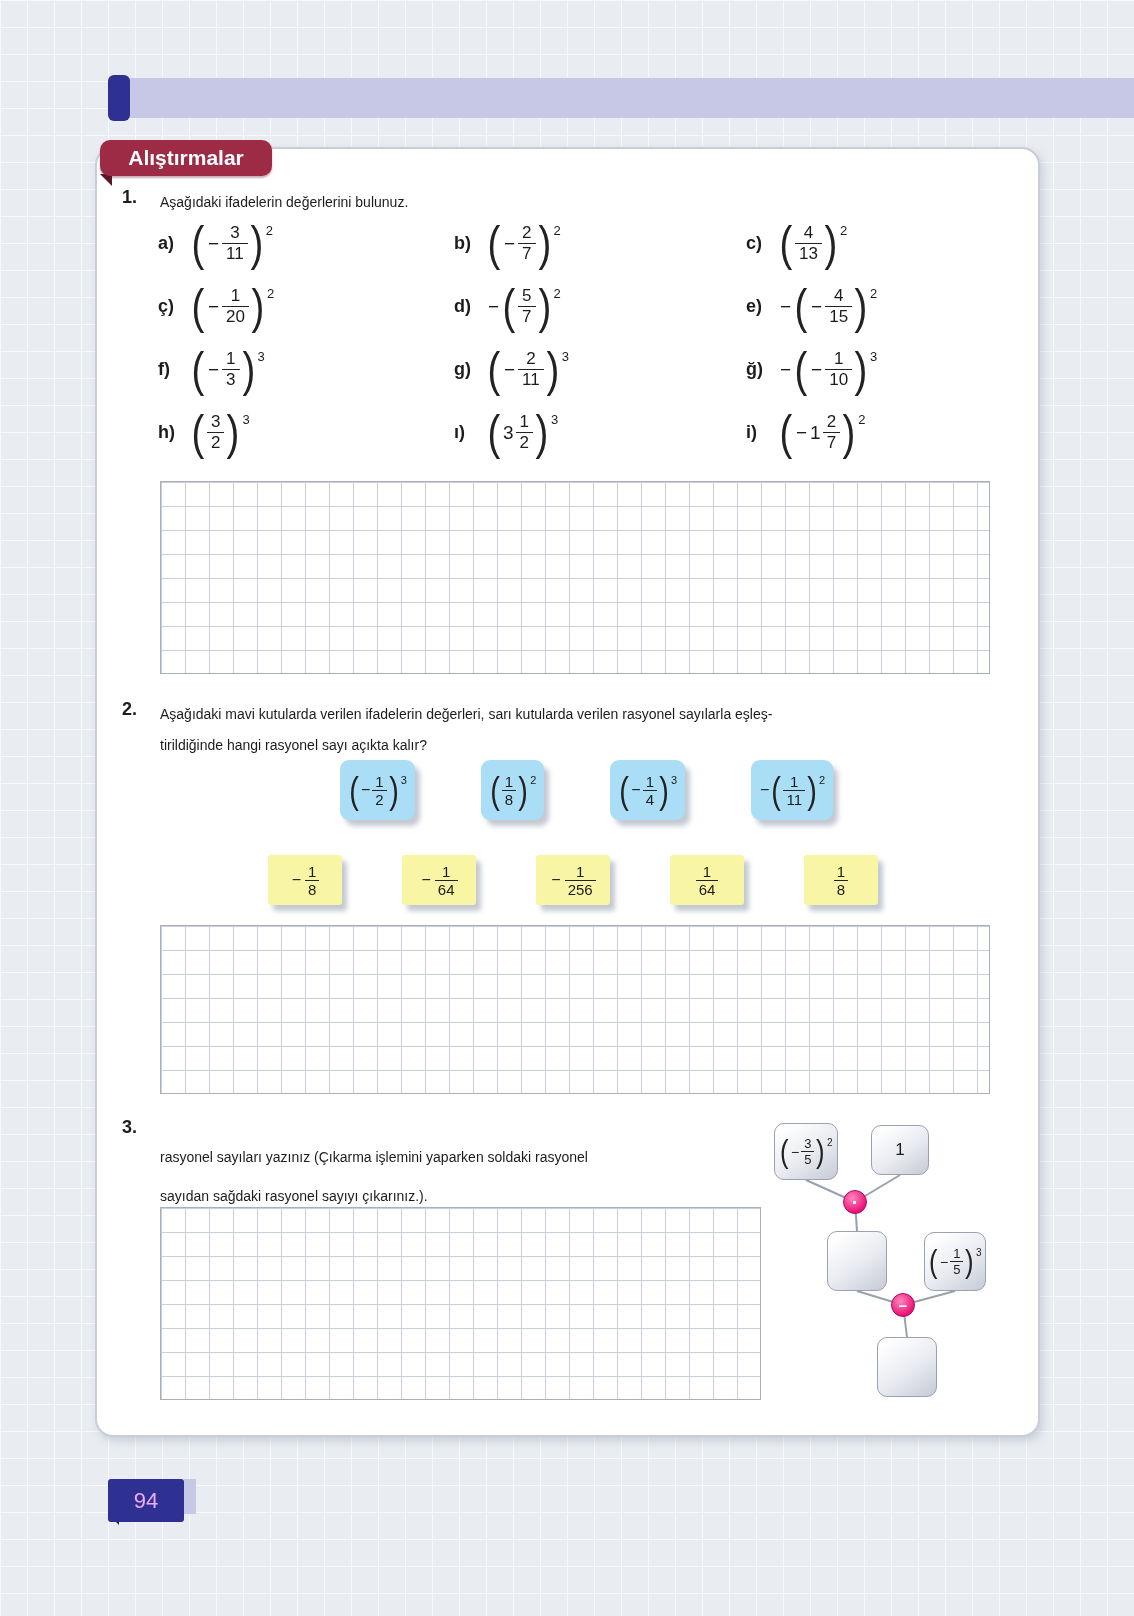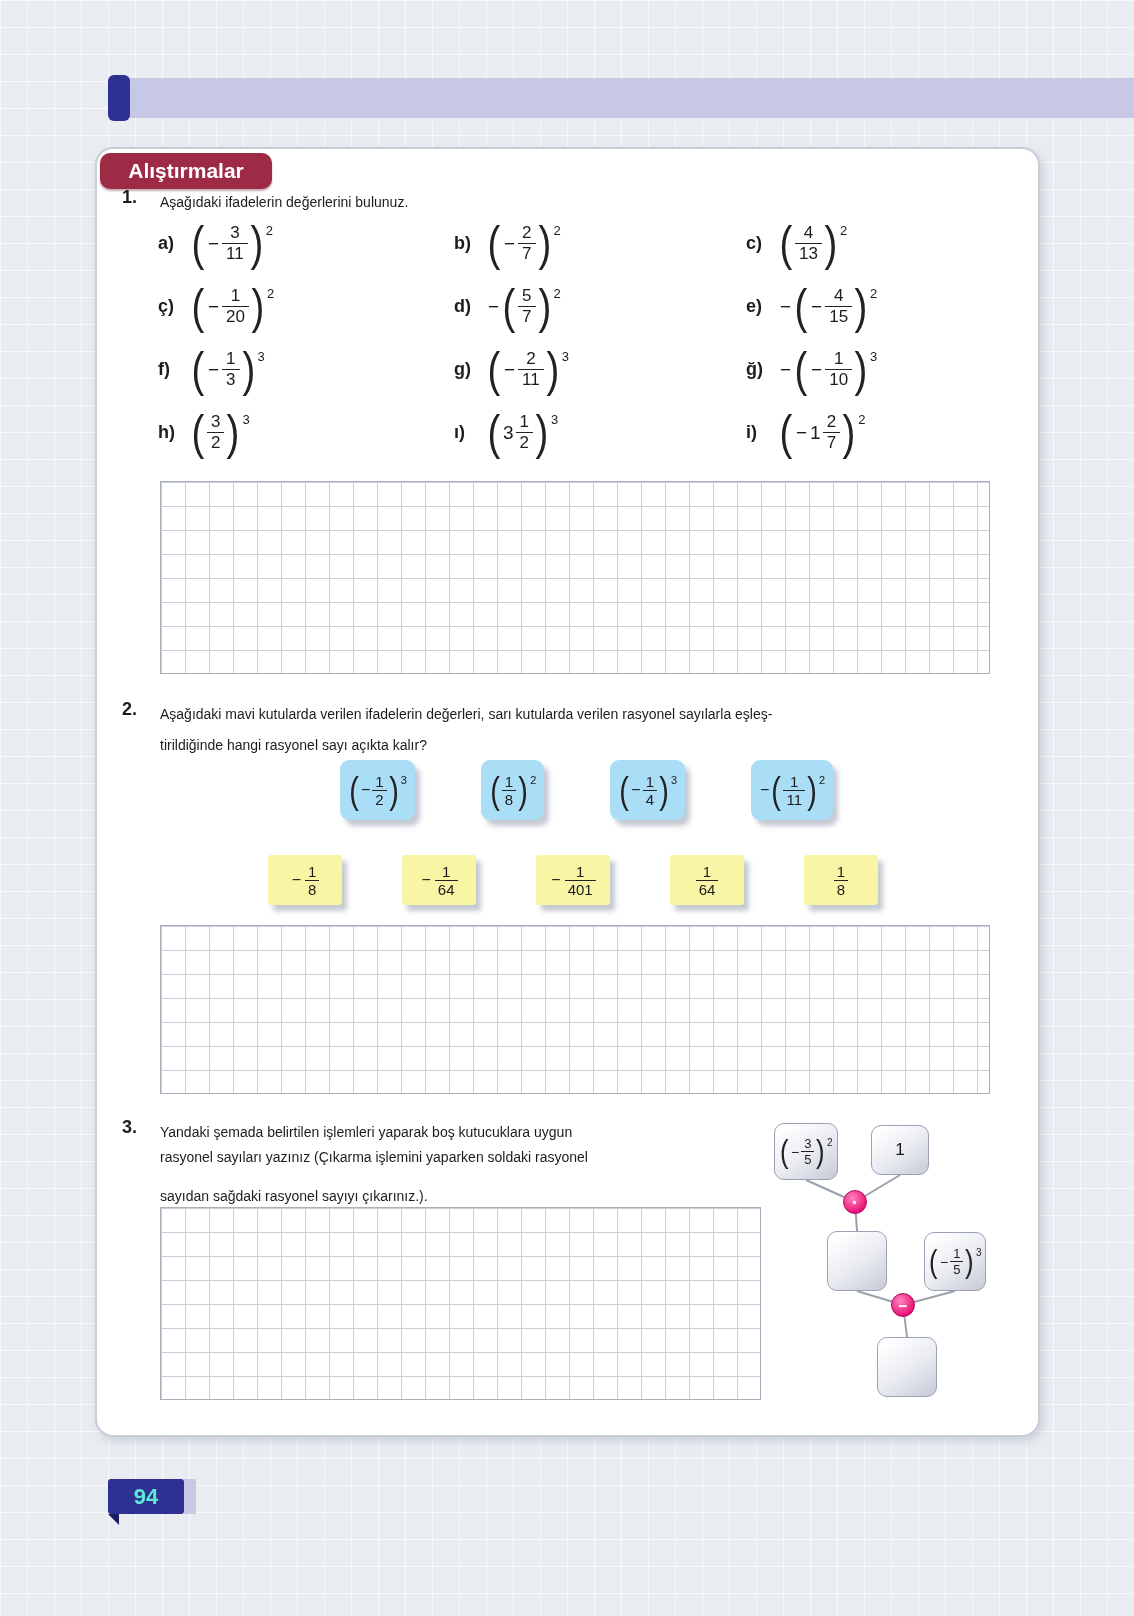--- a/index.html
+++ b/index.html
@@ -18,21 +18,21 @@
     background:var(--accent-navy,#2e3192);border-radius:6px;z-index:2;}
 
   
   .card{position:absolute;left:95px;top:147px;width:945px;height:1290px;background:#fff;
     border:2px solid #c9cdd6;border-radius:18px;box-shadow:3px 4px 8px rgba(140,150,170,.35);}
 
   
   .badge{position:absolute;left:100px;top:140px;width:172px;height:36px;
     background:var(--badge-maroon,#9e2b45);border-radius:10px;color:#fff;font-weight:bold;
     font-size:21px;display:flex;align-items:center;justify-content:center;z-index:3;
-    box-shadow:0 2px 2px rgba(90,20,40,.35);margin-top:13px;}
+    box-shadow:0 2px 2px rgba(90,20,40,.35);}
   .badge-fold{position:absolute;left:100px;top:174px;width:12px;height:12px;background:#5c1728;
     clip-path:polygon(0 0,100% 0,100% 100%);z-index:2;}
 
   
   .qnum{position:absolute;font-size:18px;font-weight:bold;white-space:nowrap;}
   .qtext{position:absolute;font-size:14px;line-height:31px;white-space:nowrap;}
 
   
   .q1-items{position:absolute;left:158px;top:212px;width:845px;display:grid;
     grid-template-columns:296px 292px 1fr;grid-auto-rows:63px;align-items:center;}
@@ -92,22 +92,22 @@
   #dbox-d{left:154px;top:114px;width:62px;height:59px;}
   #dbox-e{left:107px;top:219px;width:60px;height:60px;}
   .dcircle{position:absolute;width:24px;height:24px;border-radius:50%;
     background:radial-gradient(circle at 38% 32%,#ff86bd,var(--circle-pink,#ea1178) 72%);
     border:1px solid #b00560;color:#fff;display:flex;align-items:center;justify-content:center;
     font-weight:bold;z-index:2;}
   #dc1{left:73px;top:72px;font-size:20px;}
   #dc2{left:121px;top:175px;font-size:15px;}
 
   
-  .pagenum-box{position:absolute;left:108px;top:1479px;width:76px;height:35px;
-    background:var(--accent-navy,#2e3192);border-radius:3px;color:#5eead4;font-weight:bold;
+  .pagenum-box{position:absolute;left:108px;top:1479px;width:76px;height:43px;
+    background:var(--accent-navy,#2e3192);border-radius:3px;color:#f0abfc;font-weight:normal;
     font-size:22px;display:flex;align-items:center;justify-content:center;z-index:2;}
   .pagenum-tab{position:absolute;left:184px;top:1479px;width:12px;height:35px;
     background:var(--header-lavender,#c6c8e5);}
   .pagenum-fold{position:absolute;left:108px;top:1514px;width:11px;height:11px;background:#181f63;
     clip-path:polygon(0 0,100% 0,100% 100%);}
 </style>
 </head>
 <body>
 
 <div class="page">
@@ -354,21 +354,21 @@
             <span class="fnum">1</span>
             <span class="fden">64</span>
           </span>
         </span>
       </div>
       <div class="yellow-box">
         <span class="expr ys">
           <span class="insign">−</span>
           <span class="frac">
             <span class="fnum">1</span>
-            <span class="fden">401</span>
+            <span class="fden">256</span>
           </span>
         </span>
       </div>
       <div class="yellow-box">
         <span class="expr ys">
           <span class="frac">
             <span class="fnum">1</span>
             <span class="fden">64</span>
           </span>
         </span>
@@ -378,21 +378,20 @@
           <span class="frac">
             <span class="fnum">1</span>
             <span class="fden">8</span>
           </span>
         </span>
       </div>
     </div>
   <div class="work-grid" id="wg2"></div>
 
   <div class="qnum" style="left:122px;top:1117px;">3.</div>
-  <div class="qtext" style="left:160px;top:1117px;">Yandaki şemada belirtilen işlemleri yaparak boş kutucuklara uygun</div>
   <div class="qtext" style="left:160px;top:1142px;">rasyonel sayıları yazınız (Çıkarma işlemini yaparken soldaki rasyonel</div>
   <div class="qtext" style="left:160px;top:1181px;text-align:center;">sayıdan sağdaki rasyonel sayıyı çıkarınız.).</div>
   <div class="work-grid" id="wg3"></div>
 
   <div class="diagram">
     <svg viewBox="0 0 230 290" width="230" height="290">
       <g stroke="#99a1ad" stroke-width="2" fill="none">
         <line x1="36" y1="62" x2="85" y2="84"></line>
         <line x1="130" y1="57" x2="85" y2="84"></line>
         <line x1="85" y1="84" x2="87" y2="113"></line>

